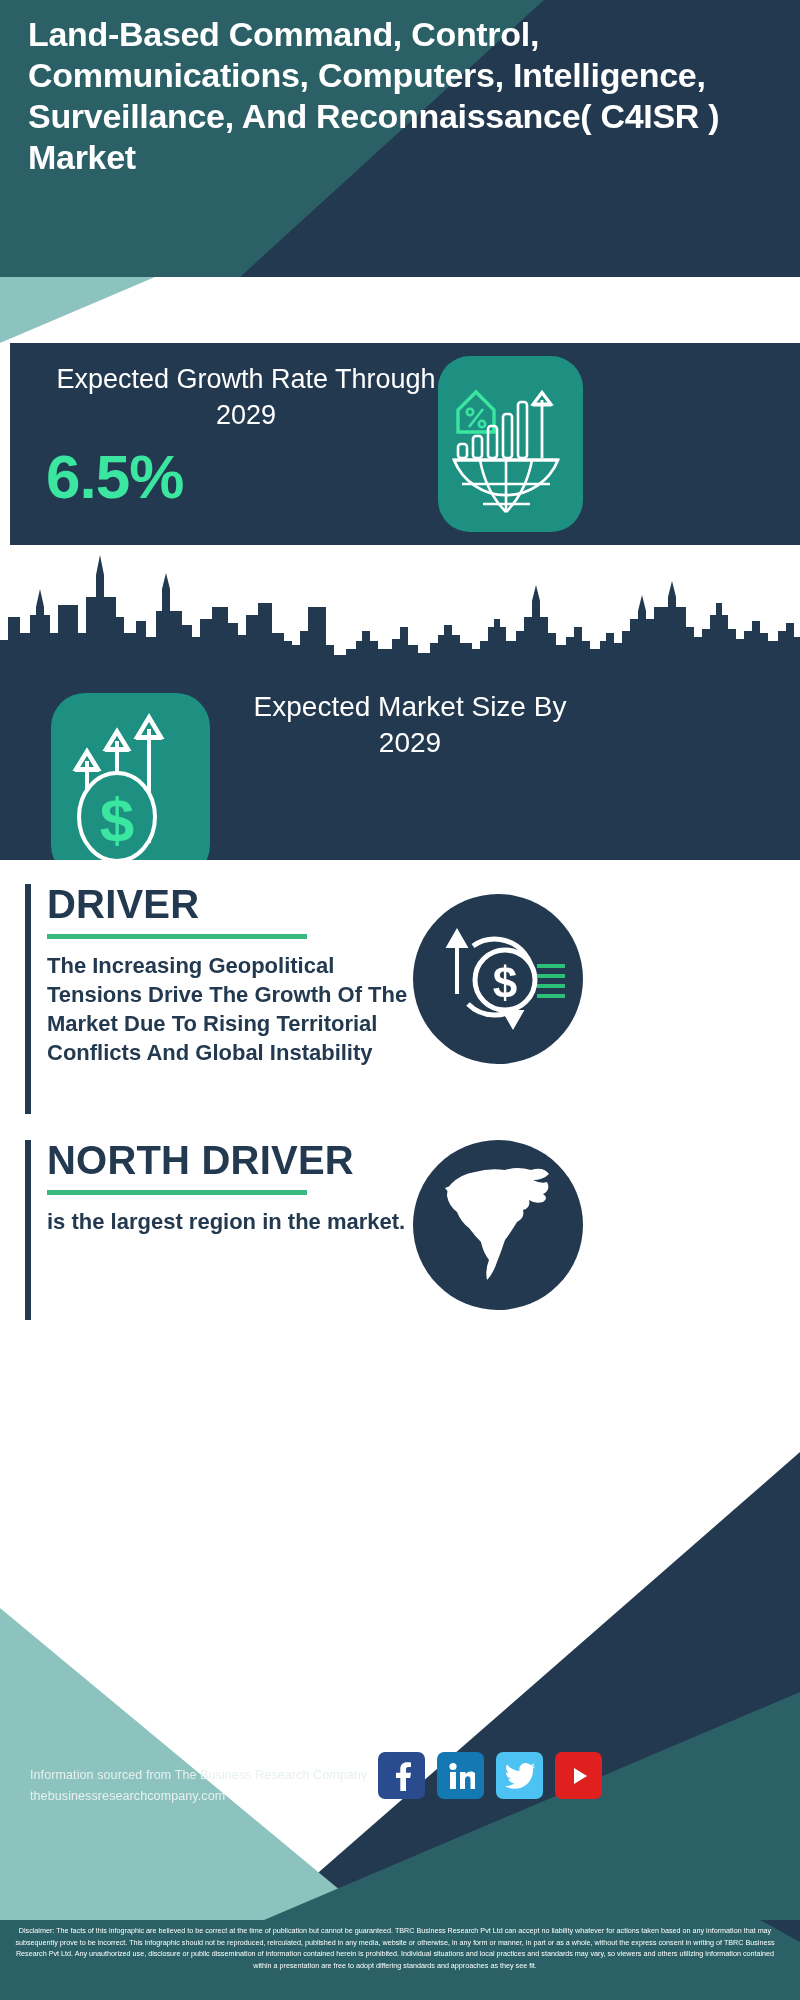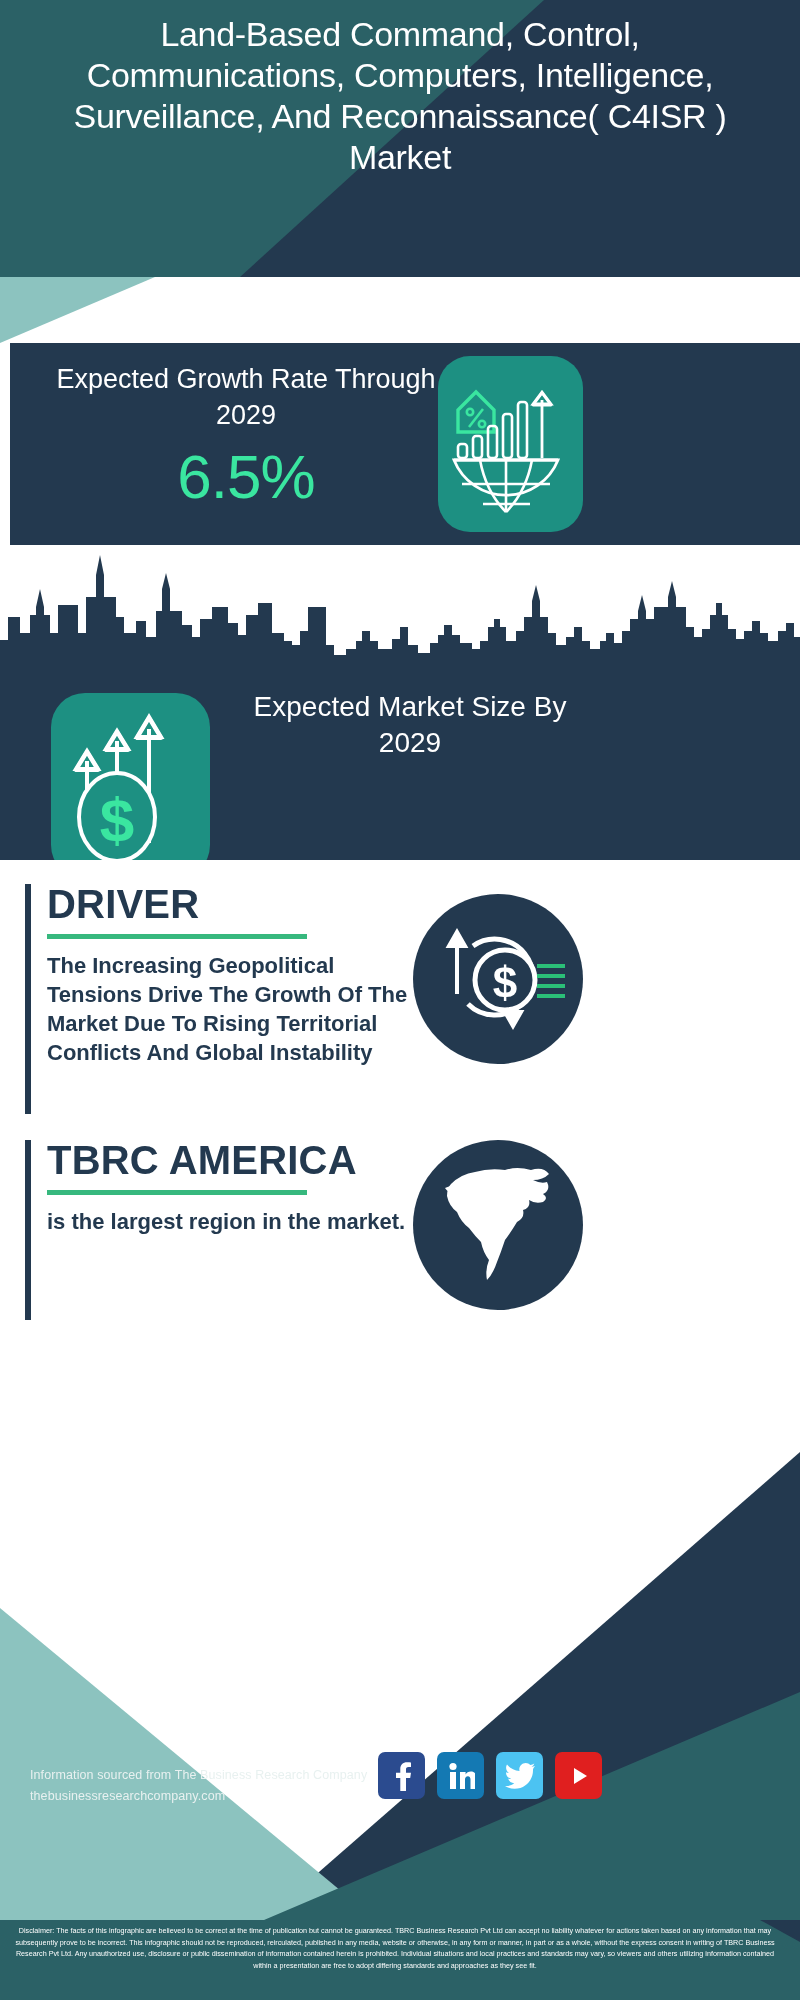--- a/index.html
+++ b/index.html
@@ -22,24 +22,24 @@
     background:#2b6166;
     overflow:hidden;
   }
   .header-diagonal{
     position:absolute; right:0; top:0; width:800px; height:277px;
     background:#23394f;
     clip-path:polygon(100% 0, 100% 100%, 30% 100%, 68% 0);
   }
   .header-title{
     position:absolute; left:0; top:14px; width:800px;
-    text-align:center;
+    text-align:left;
     color:#ffffff;
     font-family:"Liberation Sans", sans-serif;
-    font-weight:normal;
+    font-weight:bold;
     font-size:34px;
     line-height:41px;
     letter-spacing:-0.3px;
     padding:0 28px;
     z-index:3;
   }
 
   
   .band-white{
     position:absolute; left:0; top:277px; width:800px; height:66px;
@@ -59,24 +59,24 @@
   }
   .growth-text{
     position:absolute; left:36px; top:18px; width:400px;
     text-align:center;
     color:#ffffff;
     font-size:27px;
     line-height:36px;
   }
   .growth-value{
     position:absolute; left:36px; top:98px; width:400px;
-    text-align:center;
+    text-align:left;
     color:#3ae6a0;
     font-size:62px;
-    font-weight:normal;
+    font-weight:bold;
     letter-spacing:-1px;
   }
   .growth-icon{
     position:absolute; left:428px; top:13px;
     width:145px; height:176px;
     background:#1d9082;
     border-radius:32px;
   }
 
   
@@ -299,21 +299,21 @@
             <line x1="124" y1="92" x2="152" y2="92"></line>
             <line x1="124" y1="102" x2="152" y2="102"></line>
           </g>
         </svg>
       </div>
     </div>
 
     <div class="card" style="top:280px;">
       <div class="card-bar" style="height:180px;"></div>
       <div class="card-body">
-        <div class="card-title">TBRC AMERICA</div>
+        <div class="card-title">NORTH DRIVER</div>
         <div class="card-rule"></div>
         <div class="card-text">is the largest region in the market.</div>
       </div>
       <div class="card-circle" style="left:388px; top:0px; width:170px; height:170px;">
         <svg width="170" height="170" viewBox="0 0 170 170">
           <path fill="#ffffff" d="M38 44 Q48 34 62 32 Q76 28 92 30 Q104 26 118 30 Q130 26 136 34 Q130 40 120 40 Q128 44 134 42 Q138 50 130 54 Q136 58 130 62 Q122 64 116 60 Q118 68 110 70 Q112 78 104 82 Q98 92 92 100 Q88 112 84 122 Q80 134 74 140 Q72 130 76 120 Q70 112 68 102 Q62 96 56 88 Q48 82 44 72 Q36 66 34 56 Q34 48 38 44 Z"></path>
           <path fill="#ffffff" d="M44 42 Q38 46 32 48 Q36 54 42 52 Q46 48 44 42 Z"></path>
         </svg>
       </div>
     </div>

